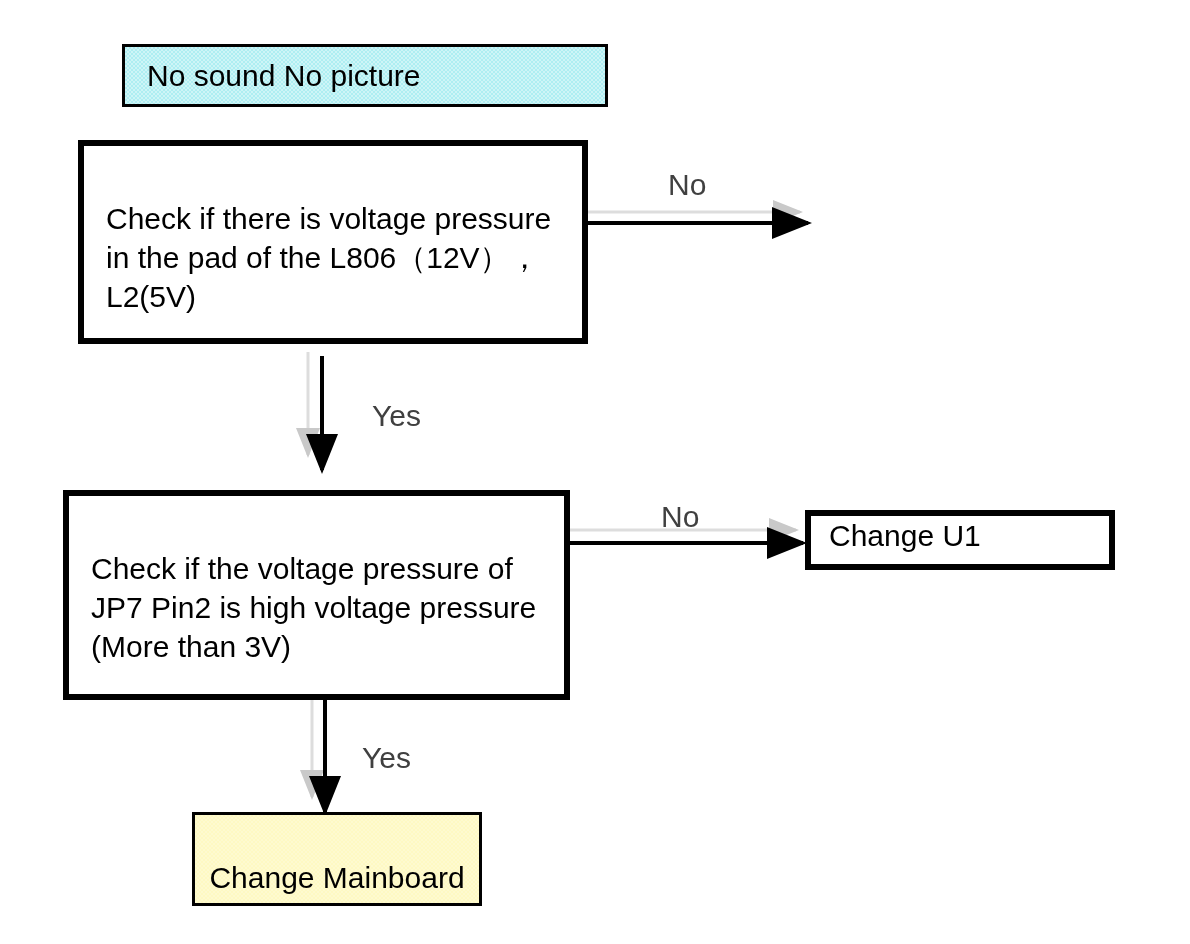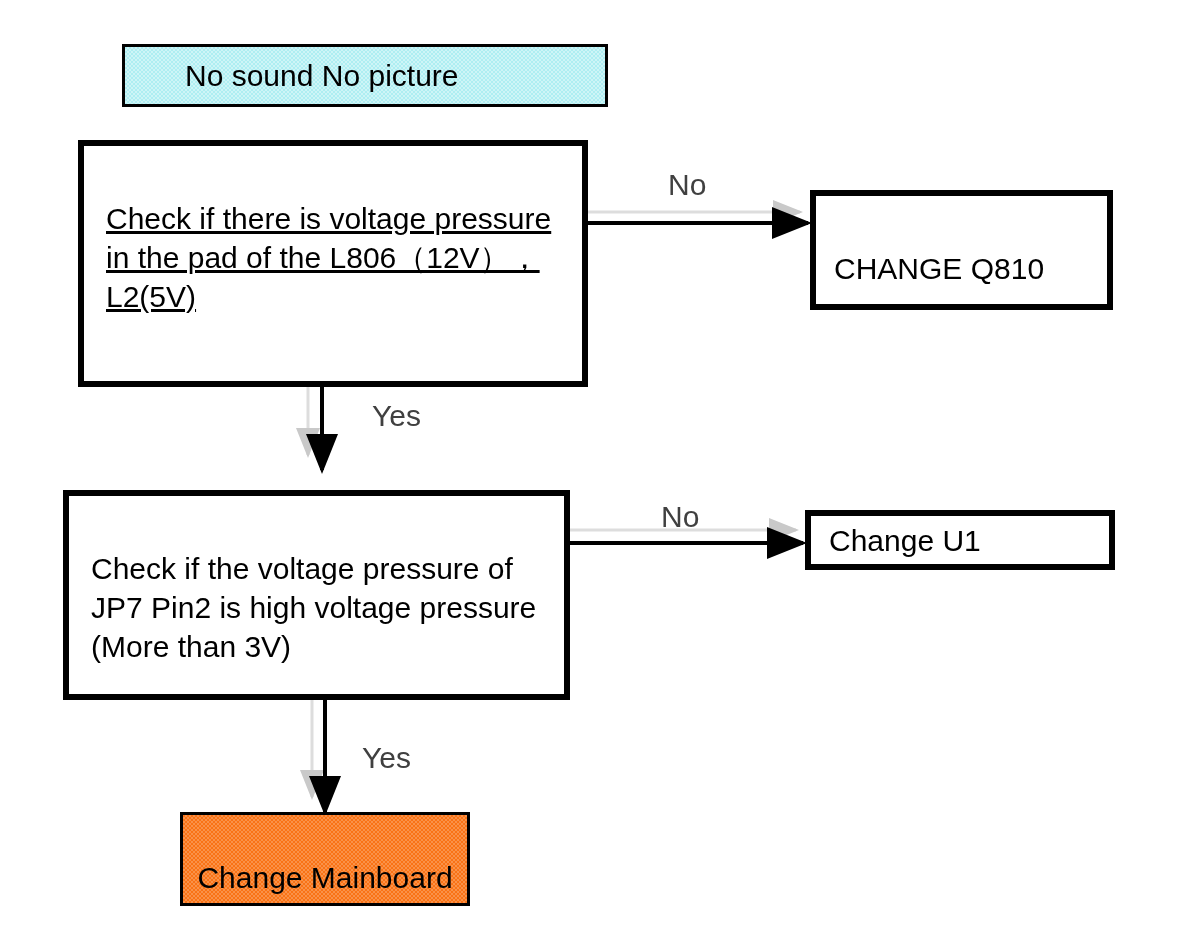--- a/index.html
+++ b/index.html
@@ -56,30 +56,29 @@
     inset: 0;
     background-image:
       linear-gradient(45deg, rgba(255,255,255,.40) 25%, transparent 25%,
                       transparent 75%, rgba(255,255,255,.40) 75%),
       linear-gradient(45deg, rgba(255,255,255,.40) 25%, transparent 25%,
                       transparent 75%, rgba(255,255,255,.40) 75%);
     background-size: 4px 4px;
     background-position: 0 0, 2px 2px;
     pointer-events: none;
   }
-  #node-start .txt { position: relative; z-index: 1; padding-left: 38px; }
+  #node-start .txt { position: relative; z-index: 1; }
 
   #node-check1 {
     left: 78px;
     top: 140px;
     width: 510px;
-    height: 247px;
+    height: 204px;
     padding: 14px 20px 0 22px;
     font-size: 30px;
-    text-decoration: underline;
   }
 
   #node-change-q810 {
     left: 810px;
     top: 190px;
     width: 303px;
     height: 120px;
     padding: 14px 10px 0 18px;
     font-size: 30px;
   }
@@ -93,30 +92,30 @@
     font-size: 30px;
   }
 
   #node-change-u1 {
     left: 805px;
     top: 510px;
     width: 310px;
     height: 60px;
     padding: 0 10px 0 18px;
     display: flex;
-    align-items: center;
+    align-items: flex-start;
     font-size: 30px;
   }
 
   #node-change-mainboard {
-    left: 180px;
+    left: 192px;
     top: 812px;
     width: 290px;
     height: 94px;
-    background-color: #f97316;
+    background-color: #fef9c3;
     border: 3px solid #000000;
     padding: 4px 0 0 0;
     text-align: center;
     font-size: 30px;
   }
   #node-change-mainboard::before {
     content: "";
     position: absolute;
     inset: 0;
     background-image:
@@ -193,23 +192,20 @@
   </svg>
 
   <div class="node" id="node-start">
     <span class="txt">No sound No picture</span>
   </div>
 
   <div class="node thick" id="node-check1">
     <span class="txt">Check if there is voltage pressure in the pad of the L806（12V）， L2(5V)</span>
   </div>
 
-  <div class="node thick" id="node-change-q810">
-    <span class="txt">CHANGE Q810</span>
-  </div>
 
   <div class="node thick" id="node-check2">
     <span class="txt">Check if the voltage pressure of JP7 Pin2 is high voltage pressure (More than 3V)</span>
   </div>
 
   <div class="node thick" id="node-change-u1">
     <span class="txt">Change U1</span>
   </div>
 
   <div class="node" id="node-change-mainboard">

